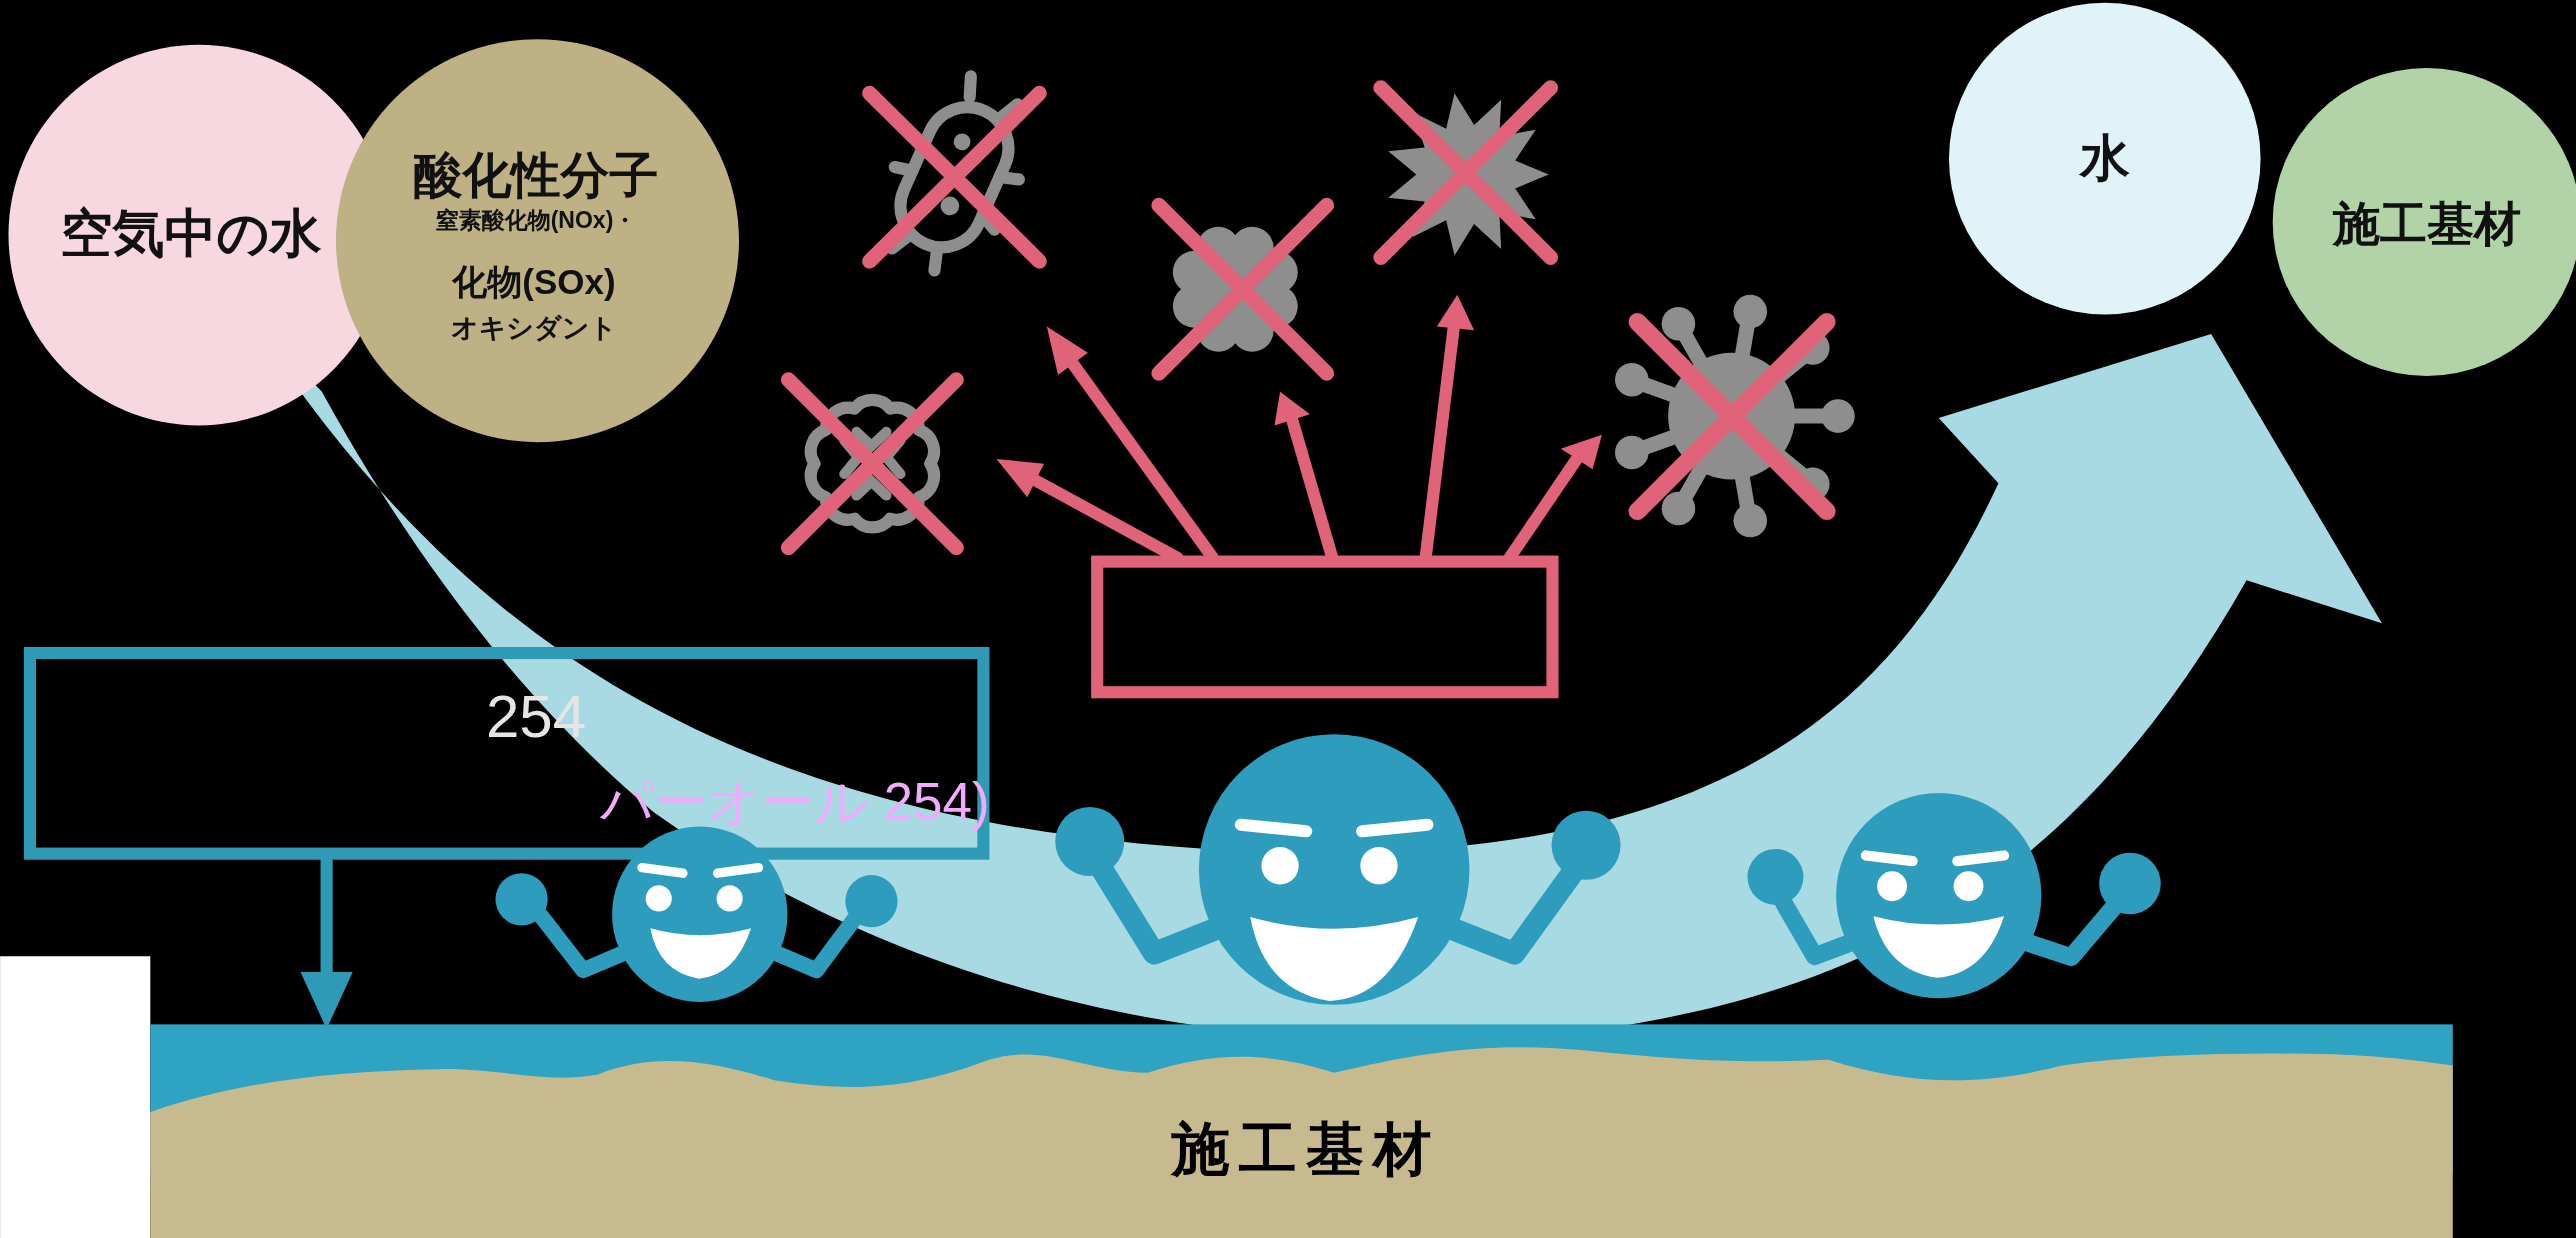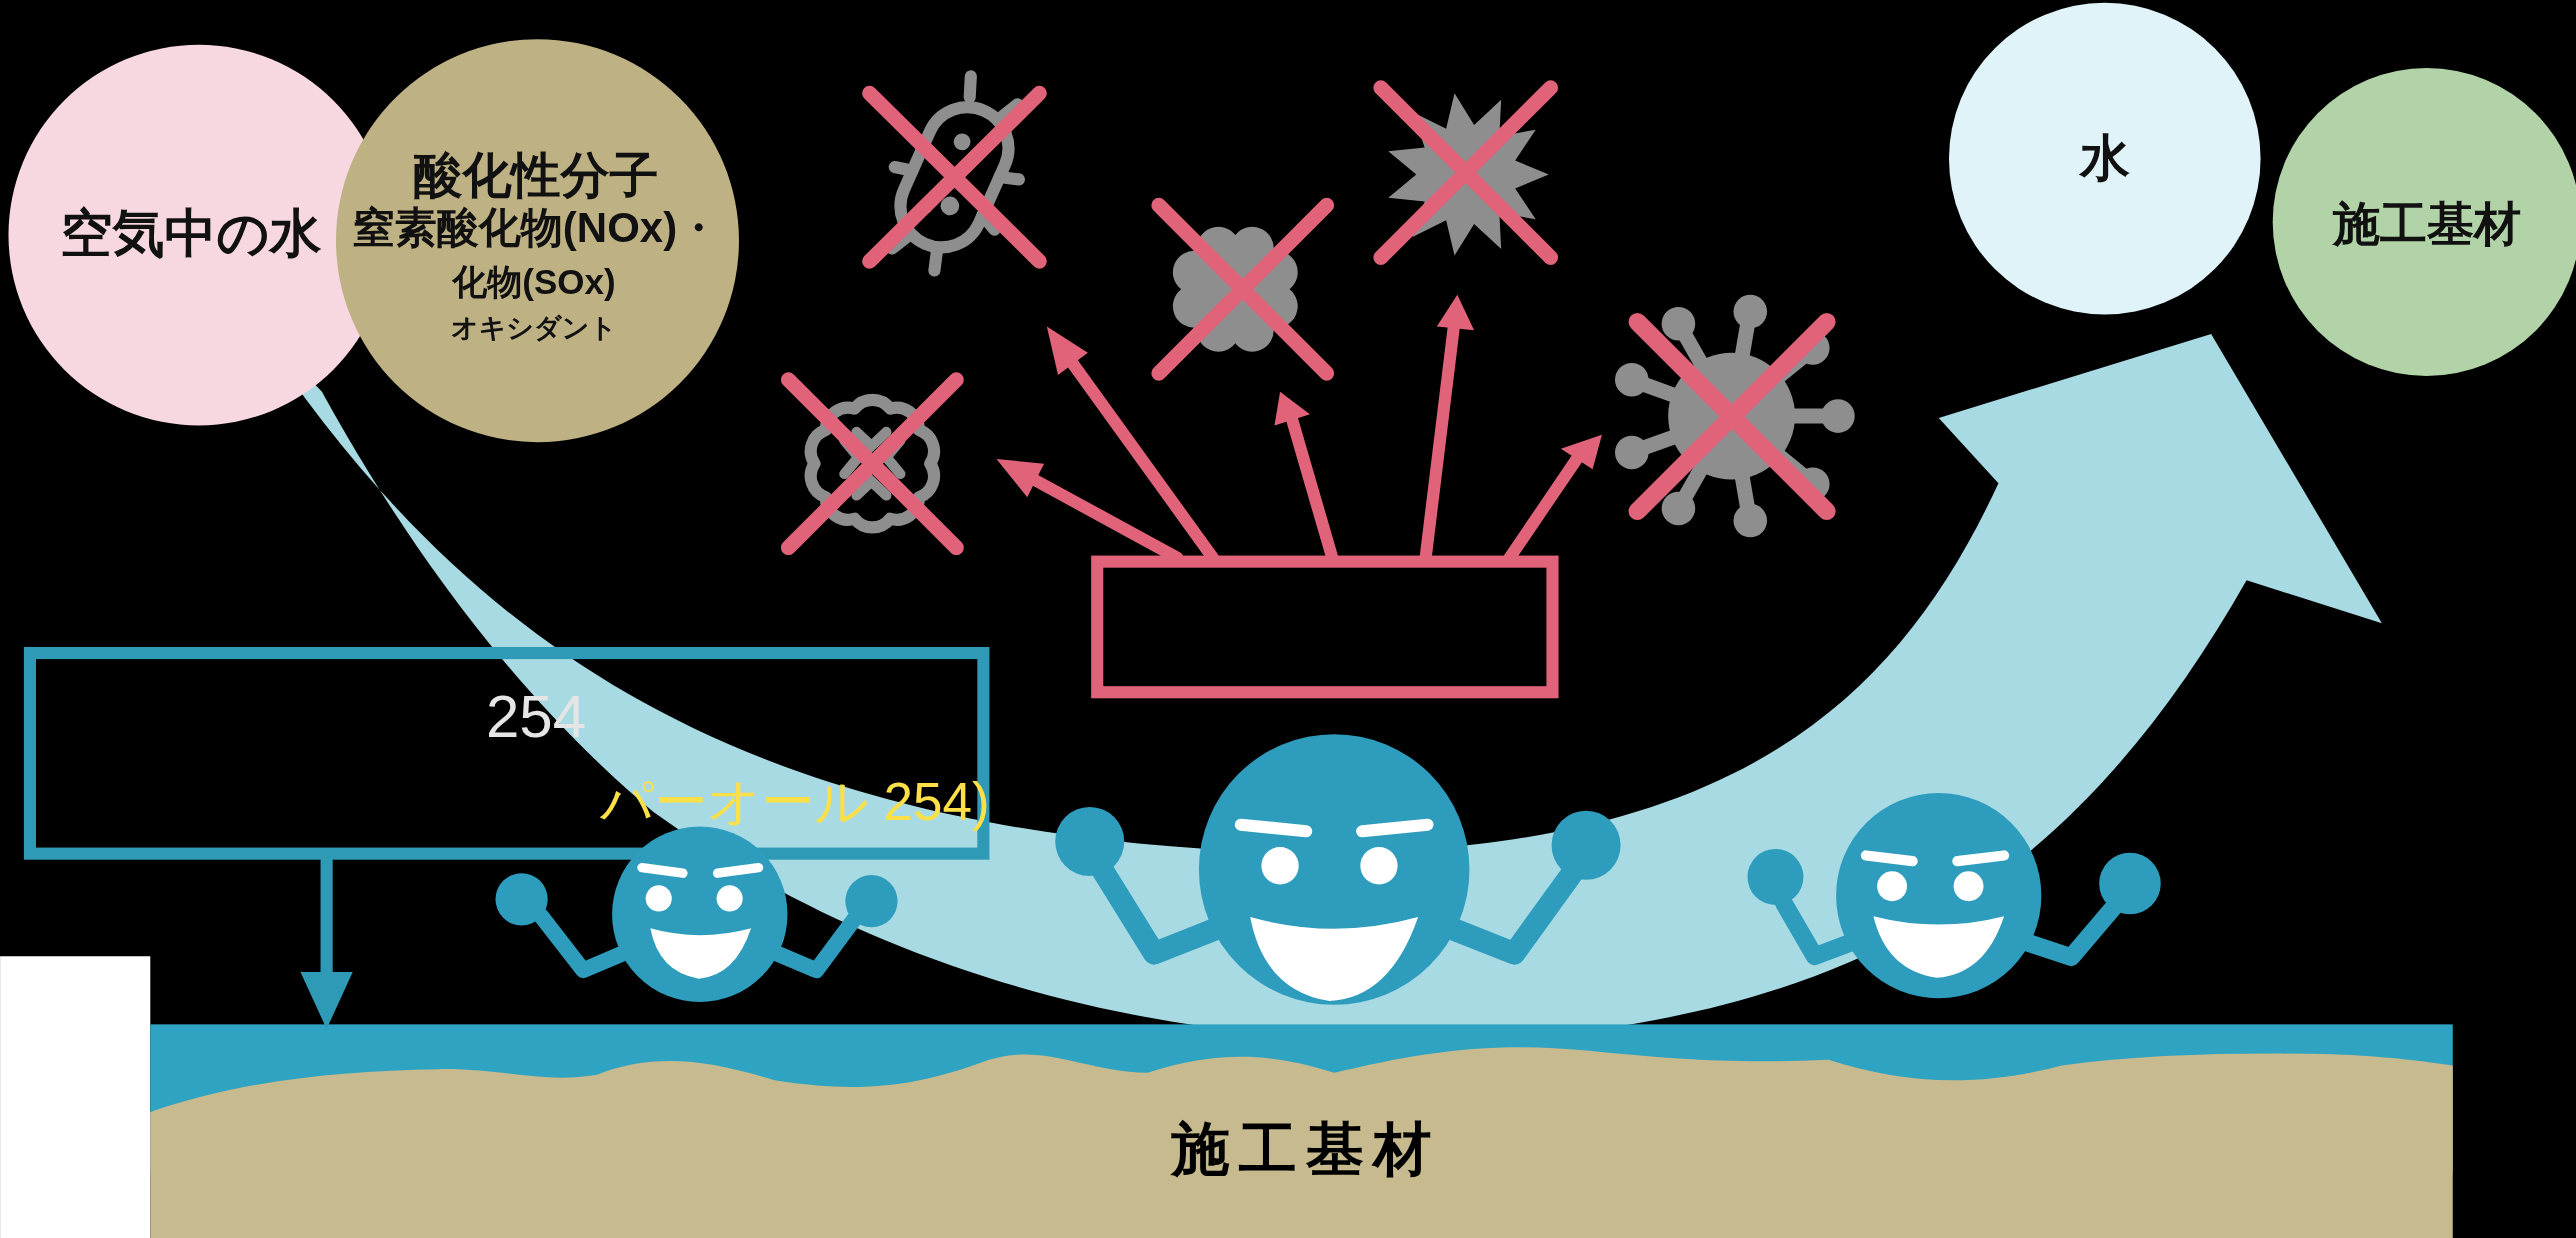--- a/index.html
+++ b/index.html
@@ -3,27 +3,27 @@
 <meta charset="utf-8">
 <style>
   html,body{margin:0;padding:0;background:#000;}
   .stage{position:relative;width:2576px;height:1238px;background:#000;overflow:hidden;
          font-family:"Liberation Sans","DejaVu Sans",sans-serif;}
   .stage svg{position:absolute;left:0;top:0;}
   .label{position:absolute;color:#111;white-space:nowrap;line-height:1.15;}
   .centered{transform:translate(-50%,-50%);text-align:center;}
   .air-water{left:191px;top:234px;font-size:52px;font-weight:bold;}
   .oxidizer-title{left:536px;top:175px;font-size:49px;font-weight:bold;}
-  .oxidizer-l1{left:536px;top:228px;font-size:42px;font-weight:bold;}
+  .oxidizer-l1{left:536px;top:220px;font-size:23px;font-weight:bold;}
   .oxidizer-l2{left:534px;top:282px;font-size:35px;font-weight:bold;}
   .oxidizer-l3{left:534px;top:329px;font-size:27px;font-weight:bold;}
   .water{left:2105px;top:159px;font-size:50px;font-weight:bold;}
   .co2{left:2427px;top:224px;font-size:47px;font-weight:bold;}
   .box254{left:536px;top:716px;font-size:60px;font-weight:500;color:#e5e5e5;}
-  .paroru{position:absolute;left:600px;top:767px;font-size:53px;font-weight:500;color:#fde047;white-space:nowrap;}
+  .paroru{position:absolute;left:600px;top:767px;font-size:53px;font-weight:500;color:#f0abfc;white-space:nowrap;}
   .substrate-label{left:1292px;top:1149px;font-size:58px;font-weight:bold;letter-spacing:9.3px;color:#000;margin-left:14px;}
 </style>
 </head>
 <body>
 
 <div class="stage">
 
 <svg width="2576" height="1238" viewBox="0 0 2761 1327">
 
   <g>

